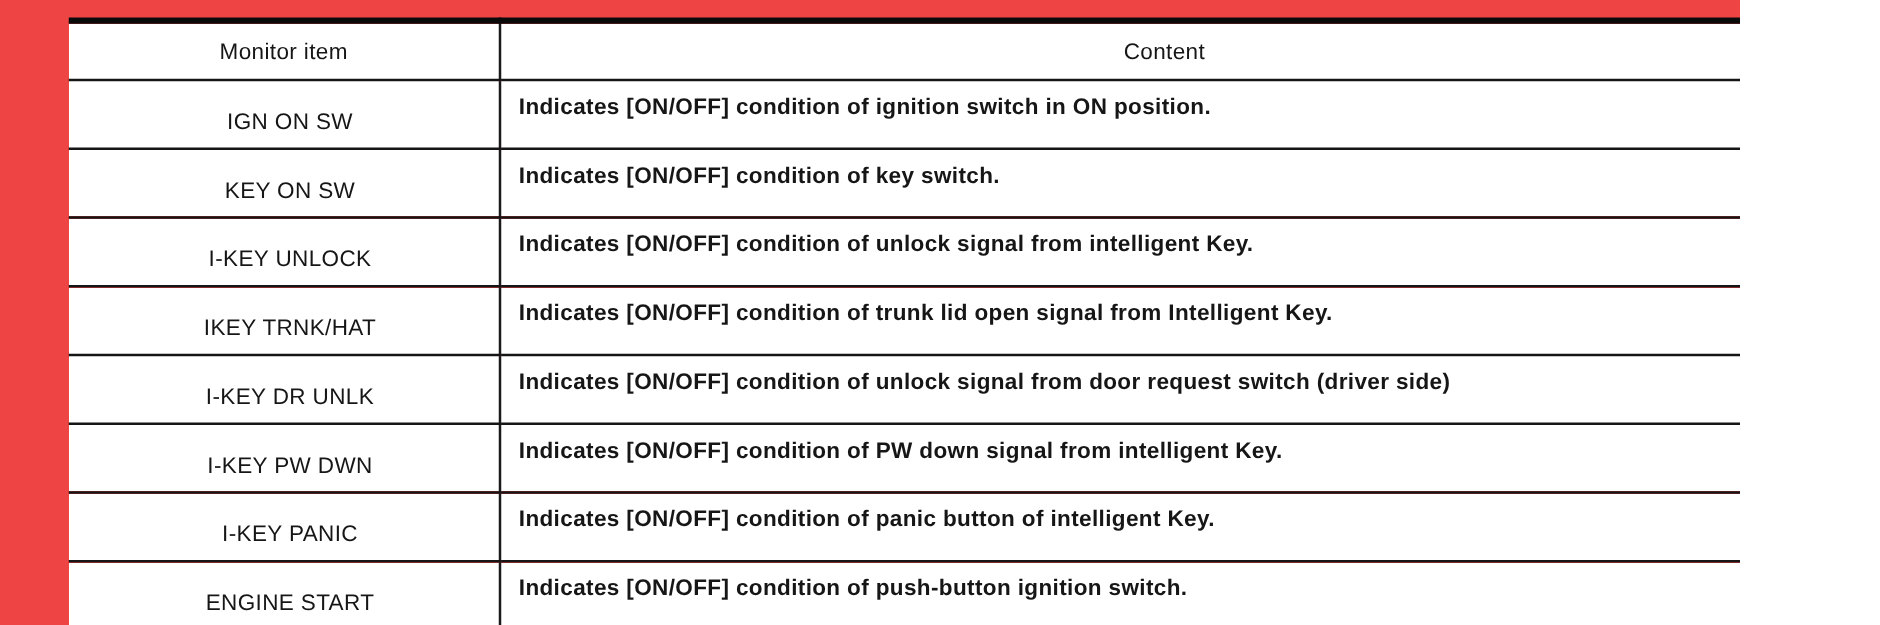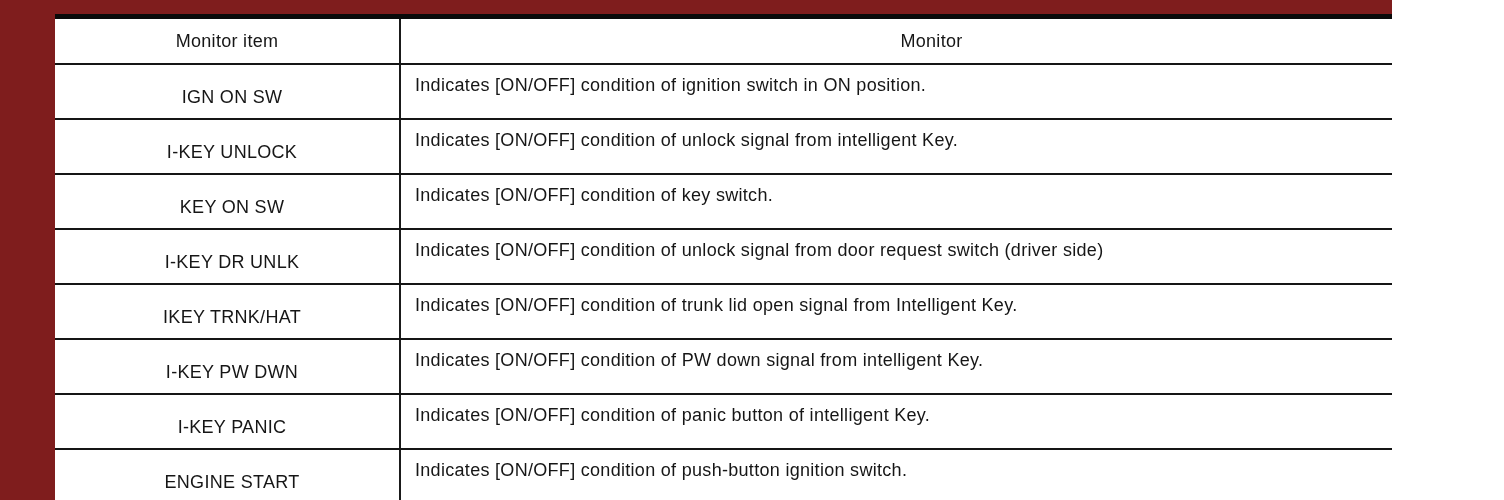--- a/index.html
+++ b/index.html
@@ -4,21 +4,21 @@
 <style>
   html, body {
     margin: 0;
     padding: 0;
     background: #ffffff;
   }
   .page {
     position: relative;
     width: 1392px;
     height: 500px;
-    background: #7f1d1d;
+    background: #ef4444;
     overflow: hidden;
   }
   table.monitor-table {
     position: absolute;
     left: 55px;
     top: 14px;
     width: 1407px;
     border-collapse: collapse;
     table-layout: fixed;
     border-top: 5px solid #0a0a0a;
@@ -50,60 +50,61 @@
   }
   table.monitor-table tr > *:first-child {
     border-right: 2px solid #1a1a1a;
   }
   table.monitor-table td.item-cell {
     padding: 12px 6px 0 16px;
     text-align: center;
   }
   table.monitor-table td.content-cell {
     padding: 0 6px 12px 14px;
+    font-weight: bold;
   }
   table.monitor-table tbody tr:last-child td {
     border-bottom: none;
   }
 </style>
 </head>
 <body>
 
 <div class="page">
   <table class="monitor-table">
     <colgroup>
       <col class="col-item">
       <col class="col-content">
     </colgroup>
     <thead>
       <tr>
         <th>Monitor item</th>
-        <th>Monitor</th>
+        <th>Content</th>
       </tr>
     </thead>
     <tbody id="table-body">
         <tr>
           <td class="item-cell">IGN ON SW</td>
           <td class="content-cell">Indicates [ON/OFF] condition of ignition switch in ON position.</td>
         </tr>
         <tr>
+          <td class="item-cell">KEY ON SW</td>
+          <td class="content-cell">Indicates [ON/OFF] condition of key switch.</td>
+        </tr>
+        <tr>
           <td class="item-cell">I-KEY UNLOCK</td>
           <td class="content-cell">Indicates [ON/OFF] condition of unlock signal from intelligent Key.</td>
         </tr>
         <tr>
-          <td class="item-cell">KEY ON SW</td>
-          <td class="content-cell">Indicates [ON/OFF] condition of key switch.</td>
+          <td class="item-cell">IKEY TRNK/HAT</td>
+          <td class="content-cell">Indicates [ON/OFF] condition of trunk lid open signal from Intelligent Key.</td>
         </tr>
         <tr>
           <td class="item-cell">I-KEY DR UNLK</td>
           <td class="content-cell">Indicates [ON/OFF] condition of unlock signal from door request switch (driver side)</td>
-        </tr>
-        <tr>
-          <td class="item-cell">IKEY TRNK/HAT</td>
-          <td class="content-cell">Indicates [ON/OFF] condition of trunk lid open signal from Intelligent Key.</td>
         </tr>
         <tr>
           <td class="item-cell">I-KEY PW DWN</td>
           <td class="content-cell">Indicates [ON/OFF] condition of PW down signal from intelligent Key.</td>
         </tr>
         <tr>
           <td class="item-cell">I-KEY PANIC</td>
           <td class="content-cell">Indicates [ON/OFF] condition of panic button of intelligent Key.</td>
         </tr>
         <tr>

